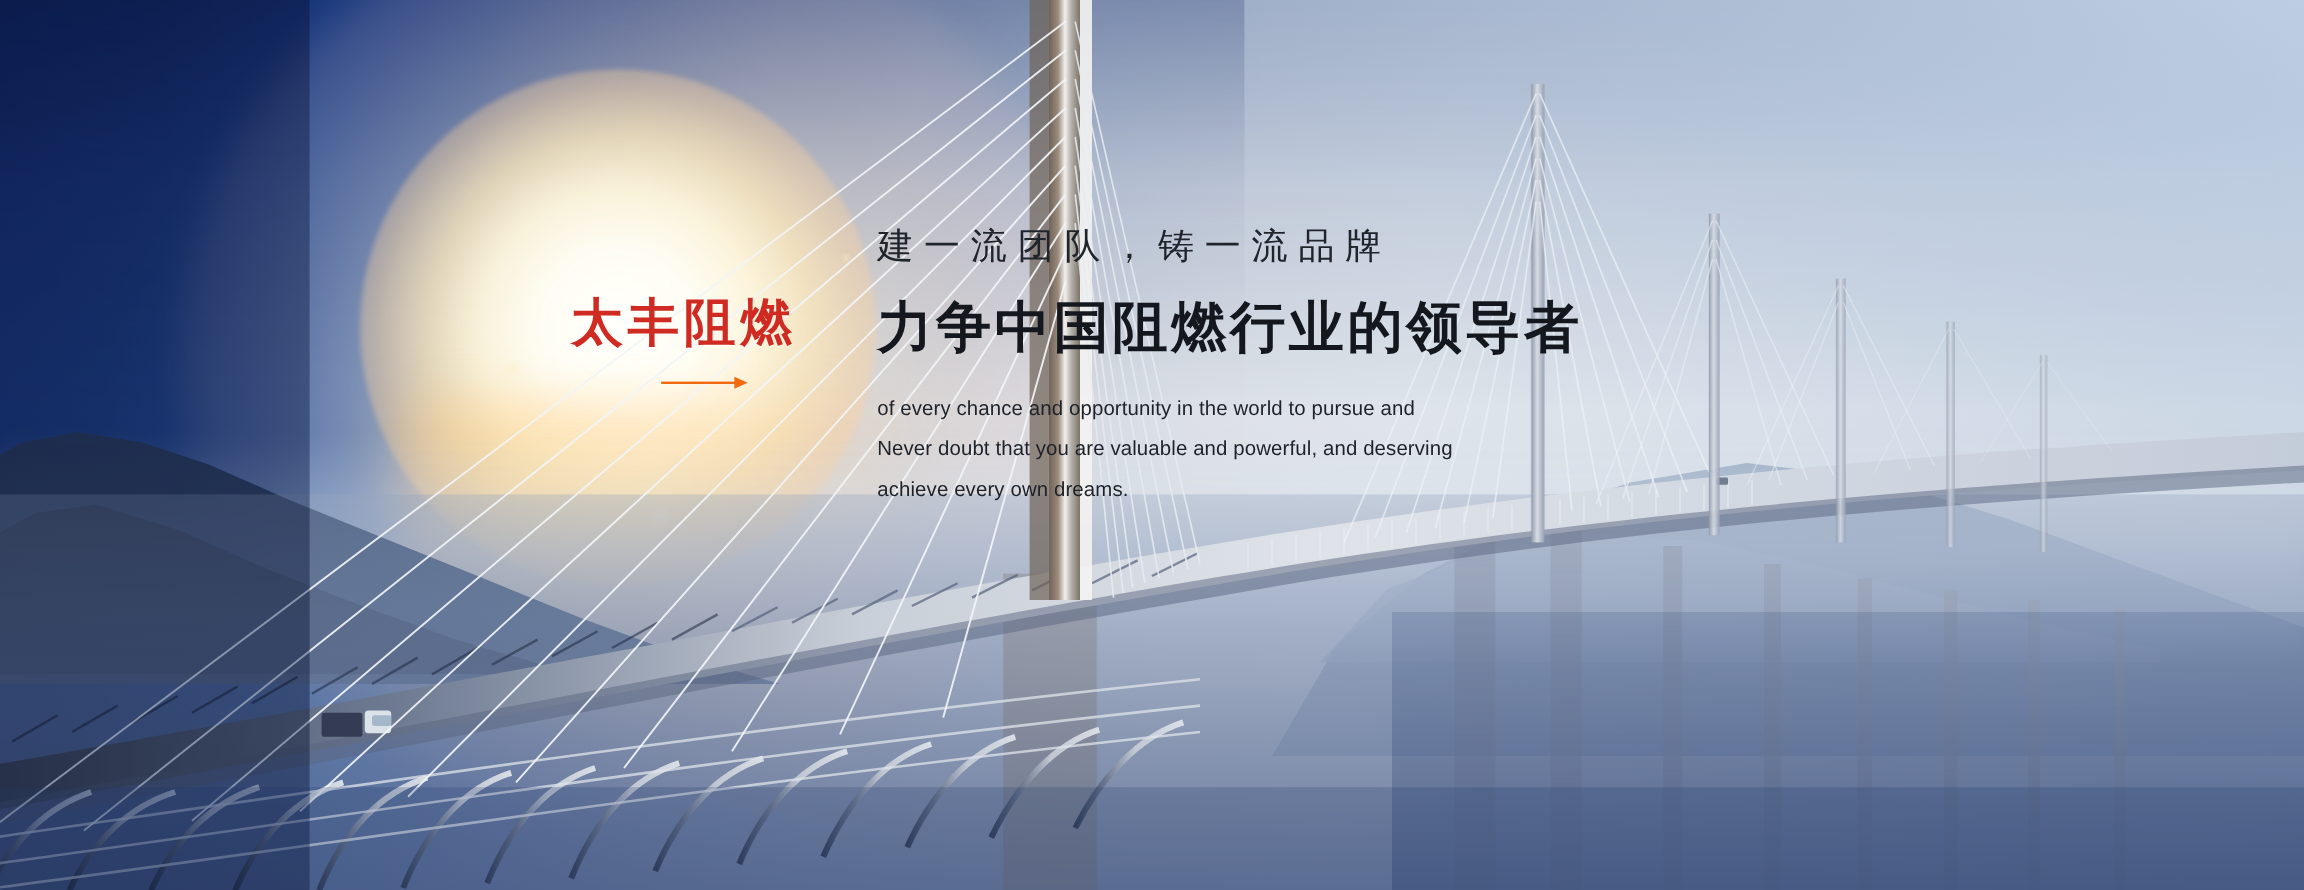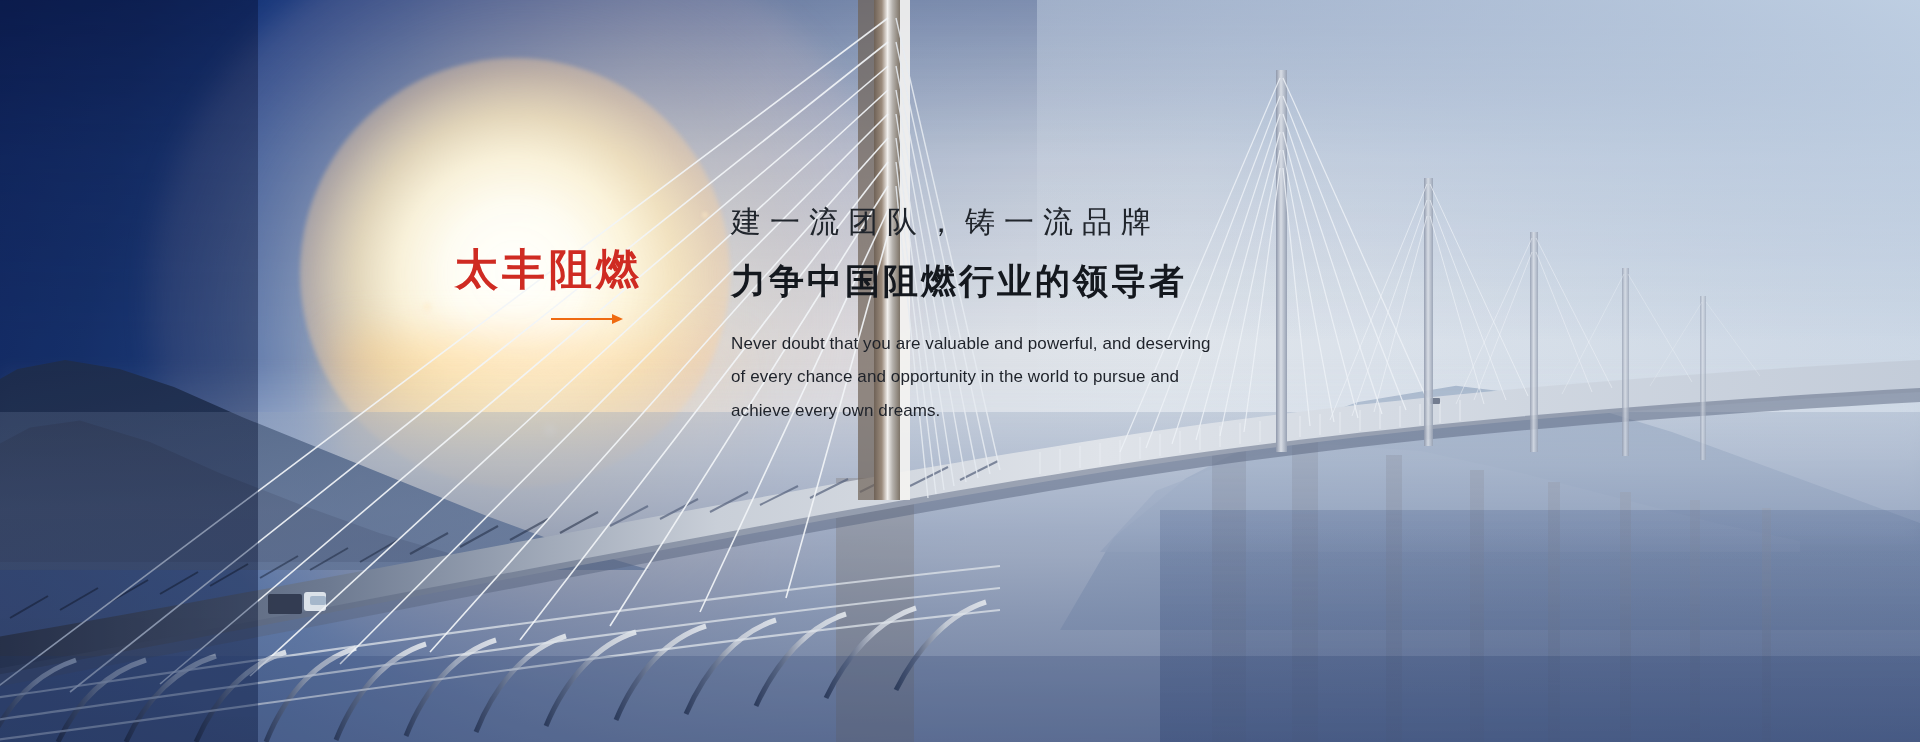--- a/index.html
+++ b/index.html
@@ -154,20 +154,21 @@
     background:linear-gradient(180deg, rgba(40,66,120,.18), rgba(30,52,102,.30));
   }
 
   
   .content{ position:absolute; inset:0; }
 
   .logo-block{
     position:absolute;
     left:455px; top:248px;
     width:230px;
+    text-align:center;
   }
   .logo-text{
     font-family:"DejaVu Sans","Liberation Sans",sans-serif;
     font-size:43px;
     font-weight:bold;
     letter-spacing:4px;
     color:#cf2b22;
     line-height:1;
     white-space:nowrap;
     text-shadow:0 1px 2px rgba(255,255,255,.55);
@@ -186,36 +187,36 @@
   .logo-arrow .head{
     position:absolute; right:0; top:1px;
     width:0; height:0;
     border-left:11px solid #ef6a10;
     border-top:5px solid transparent;
     border-bottom:5px solid transparent;
   }
 
   .copy-block{
     position:absolute;
-    left:731px; top:204px;
+    left:731px; top:188px;
     width:620px;
   }
   .headline-sub{
     font-family:"DejaVu Sans","Liberation Sans",sans-serif;
     font-size:30px;
     font-weight:400;
     letter-spacing:9px;
     color:#20252c;
     line-height:1.2;
     white-space:nowrap;
   }
   .headline-main{
     margin-top:21px;
     font-family:"DejaVu Sans","Liberation Sans",sans-serif;
-    font-size:35px;
+    font-size:46px;
     font-weight:bold;
     letter-spacing:3px;
     color:#14181e;
     line-height:1.18;
     white-space:nowrap;
   }
   .paragraph{
     margin-top:25px;
     font-family:"Liberation Sans","DejaVu Sans",sans-serif;
     font-size:17px;
@@ -476,20 +477,20 @@
         <span class="head"></span>
       </div>
     </div>
 
     <div class="copy-block">
       <div class="headline-sub">建一流团队，铸一流品牌</div>
 
       <div class="headline-main">力争中国阻燃行业的领导者</div>
 
       <div class="paragraph">
+        <span> of every chance and opportunity in the world to pursue and</span>
         <span>Never doubt that you are valuable and powerful, and deserving</span>
-        <span> of every chance and opportunity in the world to pursue and</span>
         <span>achieve every own dreams.</span>
       </div>
     </div>
 
   </div>
 </div>
 
 </body></html>

